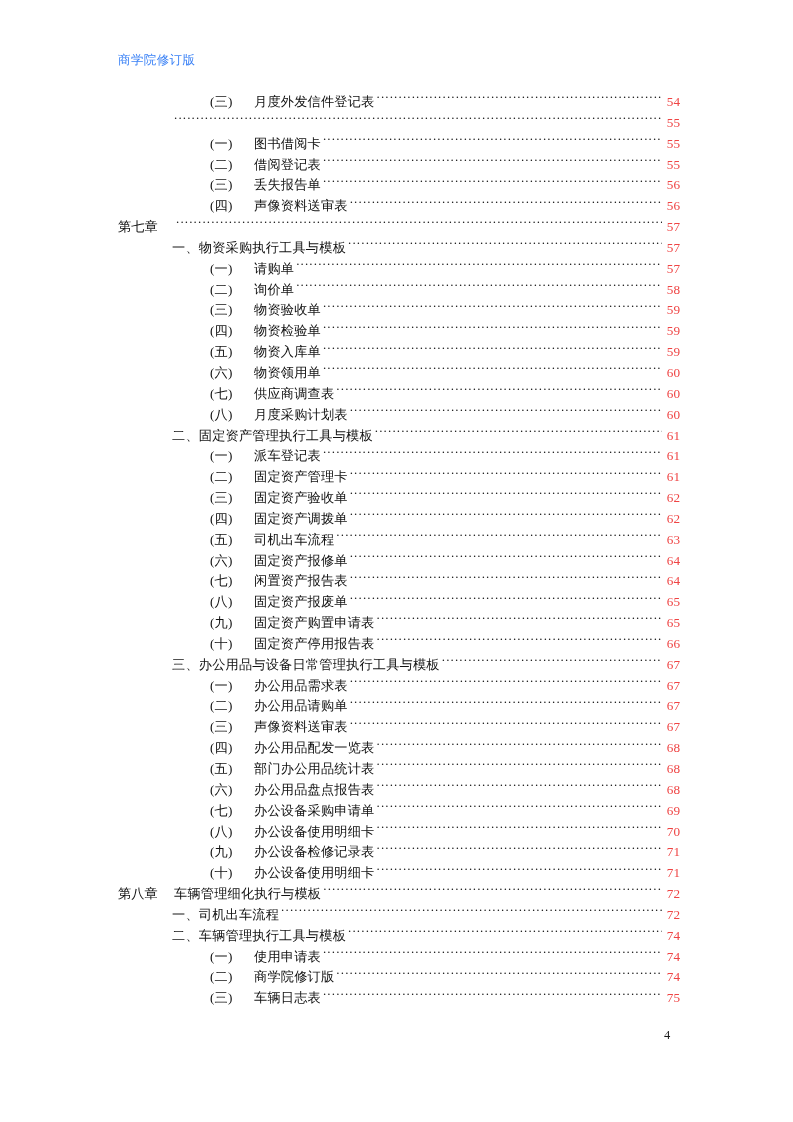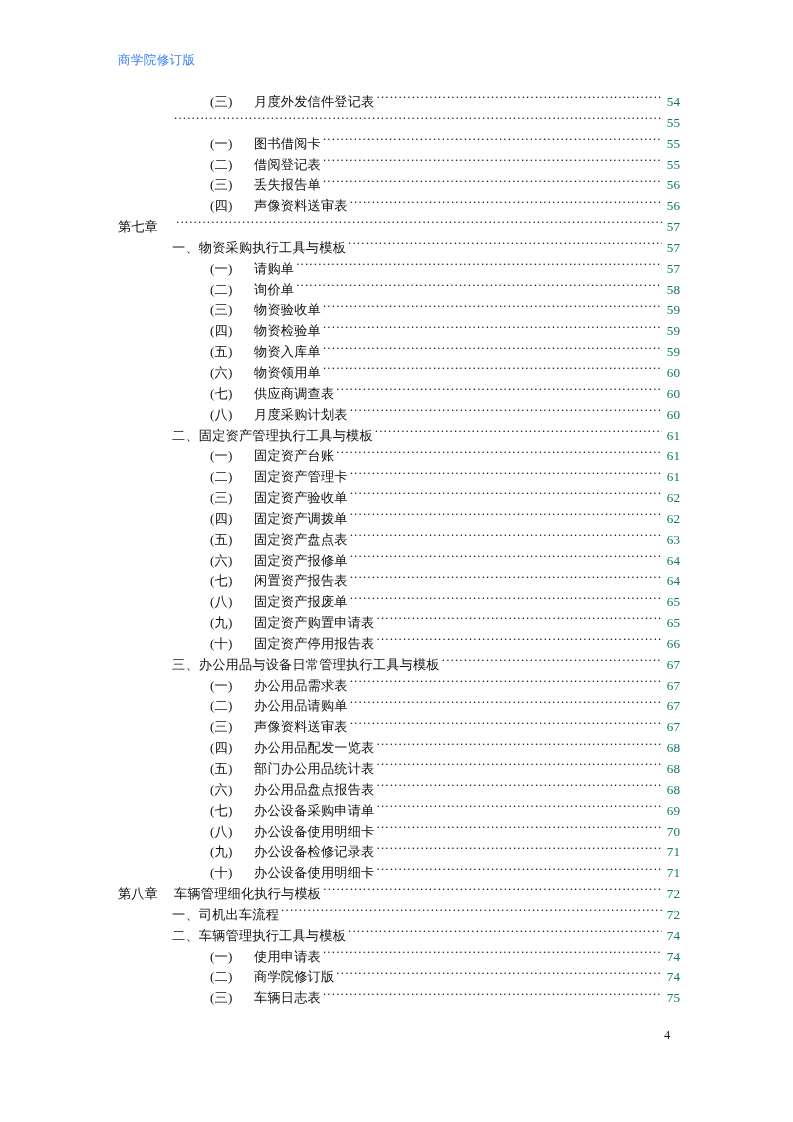--- a/index.html
+++ b/index.html
@@ -62,21 +62,21 @@
     font-size: 13px;
     letter-spacing: 1.15px;
     color: #1a1a1a;
     white-space: nowrap;
   }
   .toc-entry .pageno {
     flex: 0 0 auto;
     text-align: right;
     min-width: 17px;
     font-size: 13.2px;
-    color: #0f766e;
+    color: #ef4444;
   }
 
   
   .lvl-chapter { padding-left: 0px; }
   .lvl-chapter .label { }
   .lvl-chapter .chapnum {
     display: inline-block;
     width: 56px;
     flex: 0 0 auto;
   }
@@ -195,21 +195,21 @@
         <span class="leader"></span>
         <span class="pageno">60</span>
       </div>
       <div class="toc-entry lvl-1">
         <span class="label">二、固定资产管理执行工具与模板</span>
         <span class="leader"></span>
         <span class="pageno">61</span>
       </div>
       <div class="toc-entry lvl-2">
         <span class="label num">(一)</span>
-        <span class="label">固定资产台账</span>
+        <span class="label">派车登记表</span>
         <span class="leader"></span>
         <span class="pageno">61</span>
       </div>
       <div class="toc-entry lvl-2">
         <span class="label num">(二)</span>
         <span class="label">固定资产管理卡</span>
         <span class="leader"></span>
         <span class="pageno">61</span>
       </div>
       <div class="toc-entry lvl-2">
@@ -219,21 +219,21 @@
         <span class="pageno">62</span>
       </div>
       <div class="toc-entry lvl-2">
         <span class="label num">(四)</span>
         <span class="label">固定资产调拨单</span>
         <span class="leader"></span>
         <span class="pageno">62</span>
       </div>
       <div class="toc-entry lvl-2">
         <span class="label num">(五)</span>
-        <span class="label">固定资产盘点表</span>
+        <span class="label">司机出车流程</span>
         <span class="leader"></span>
         <span class="pageno">63</span>
       </div>
       <div class="toc-entry lvl-2">
         <span class="label num">(六)</span>
         <span class="label">固定资产报修单</span>
         <span class="leader"></span>
         <span class="pageno">64</span>
       </div>
       <div class="toc-entry lvl-2">

